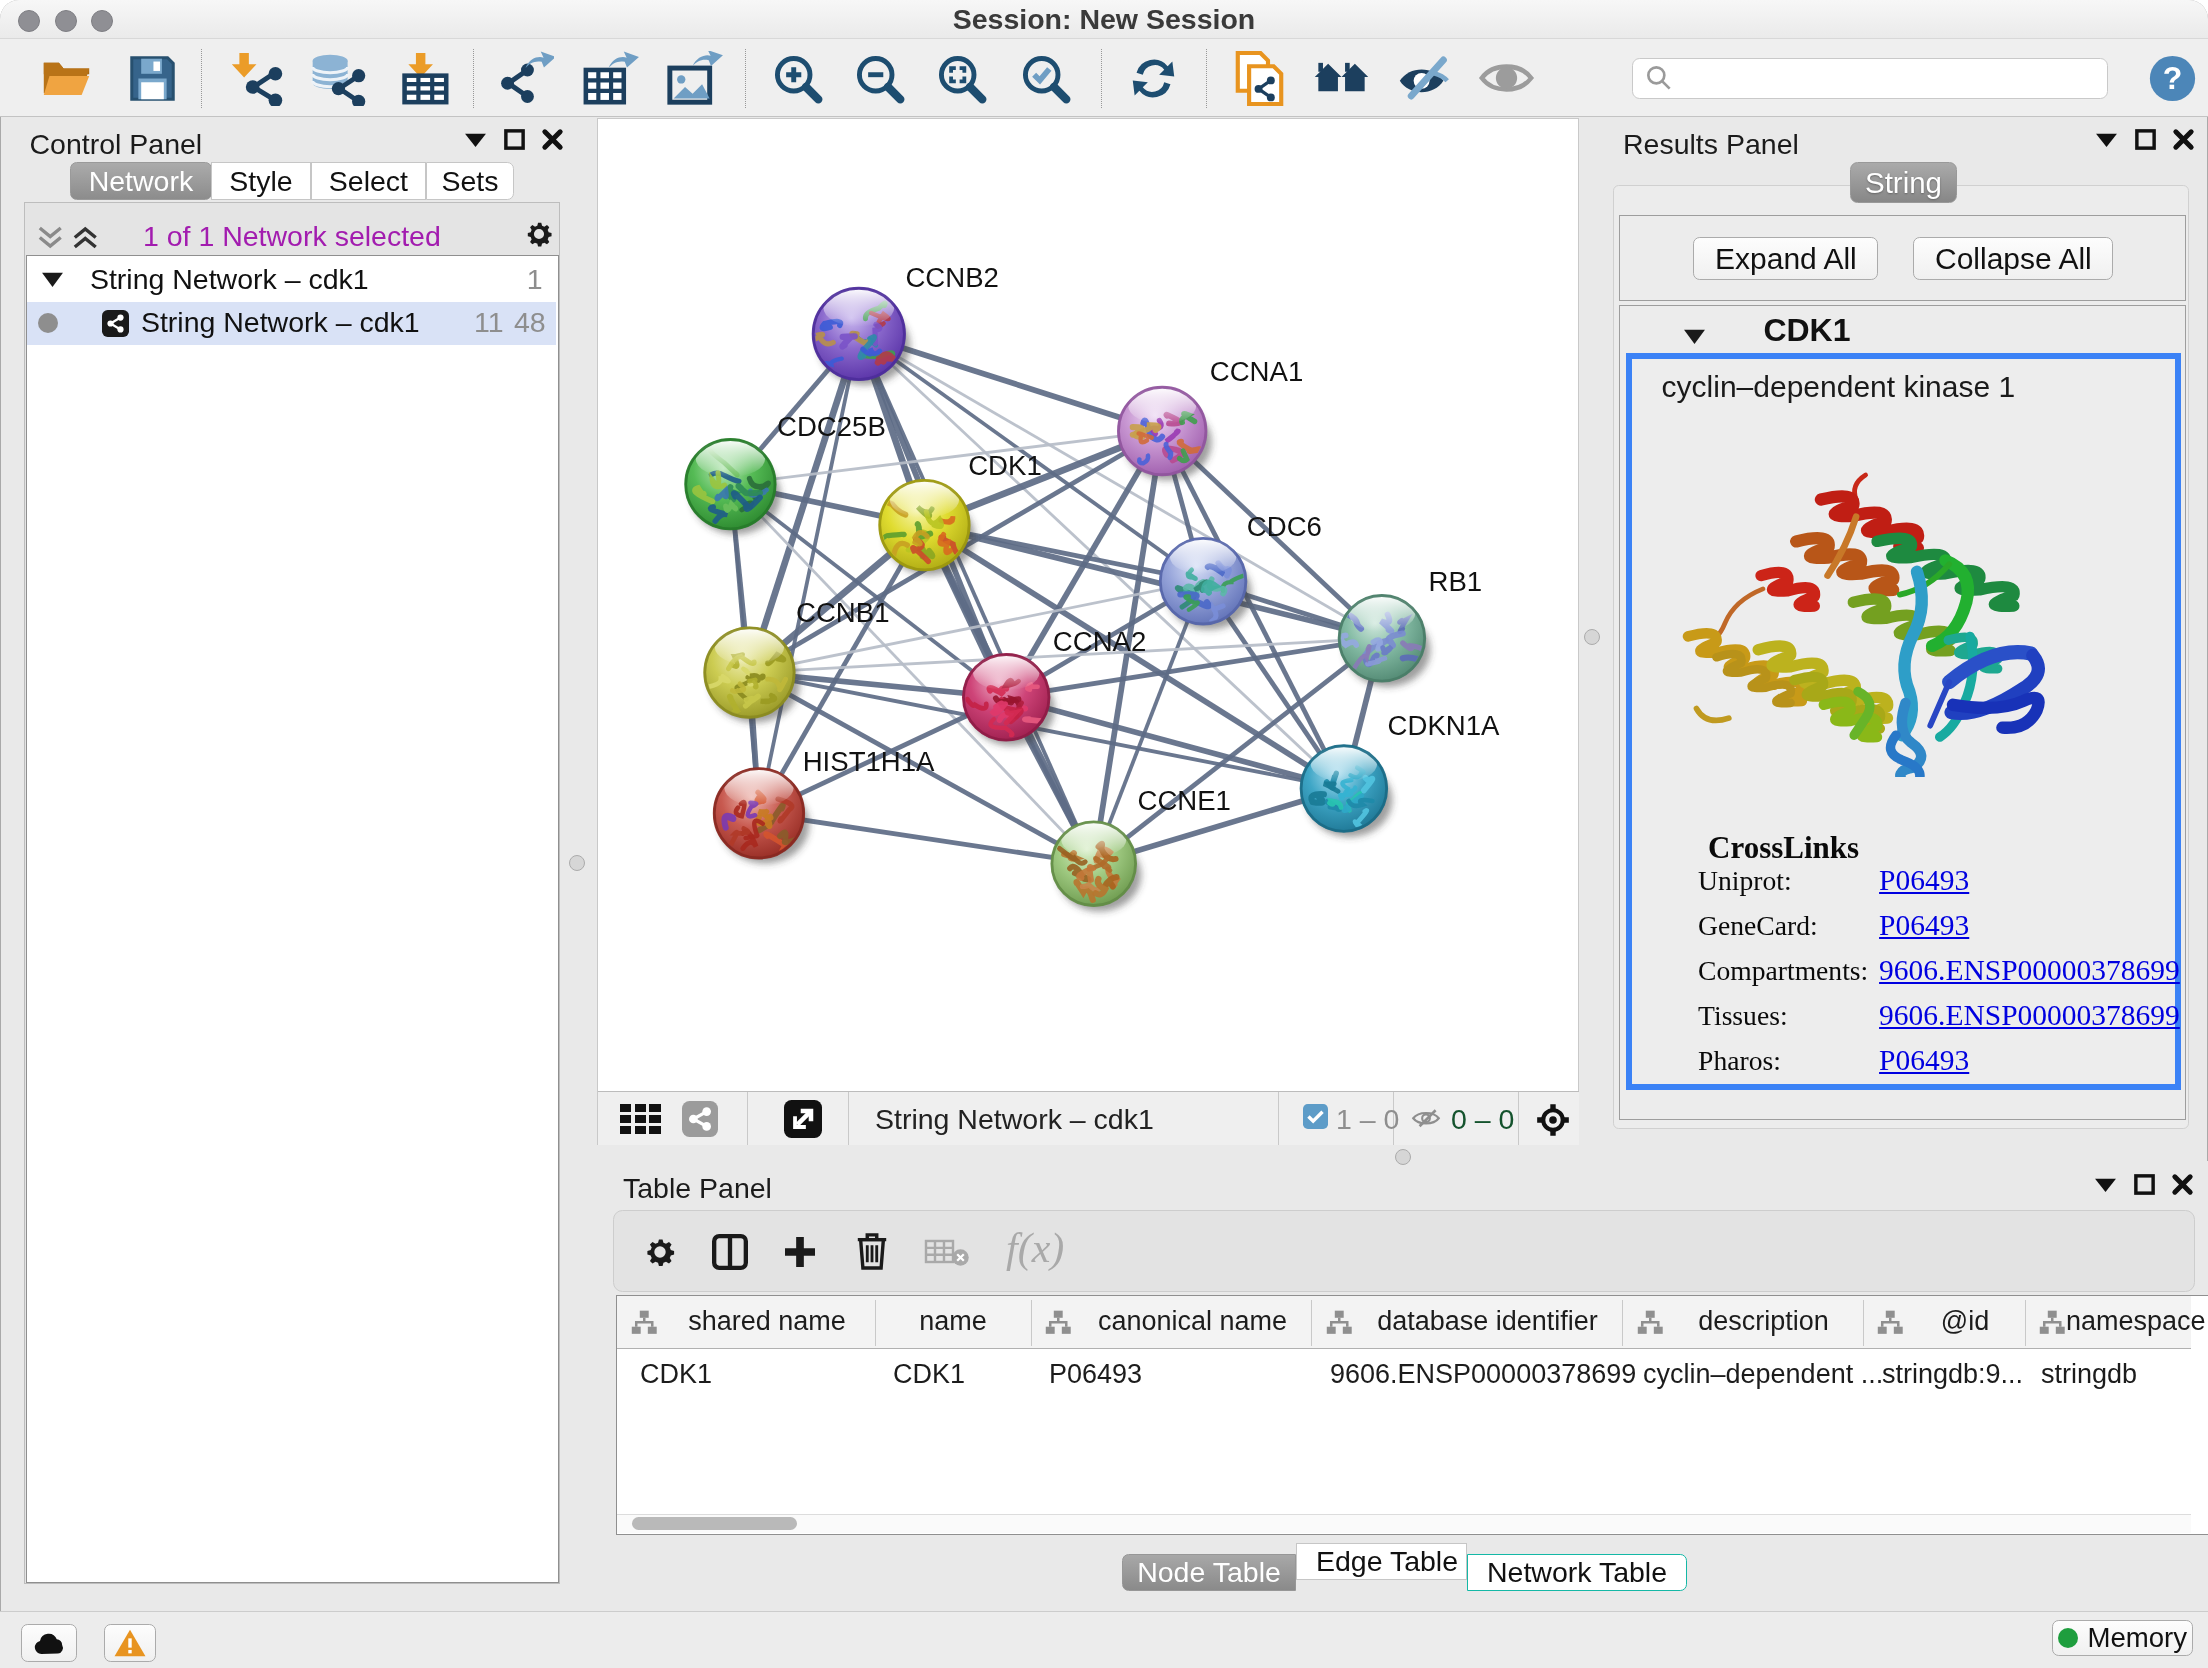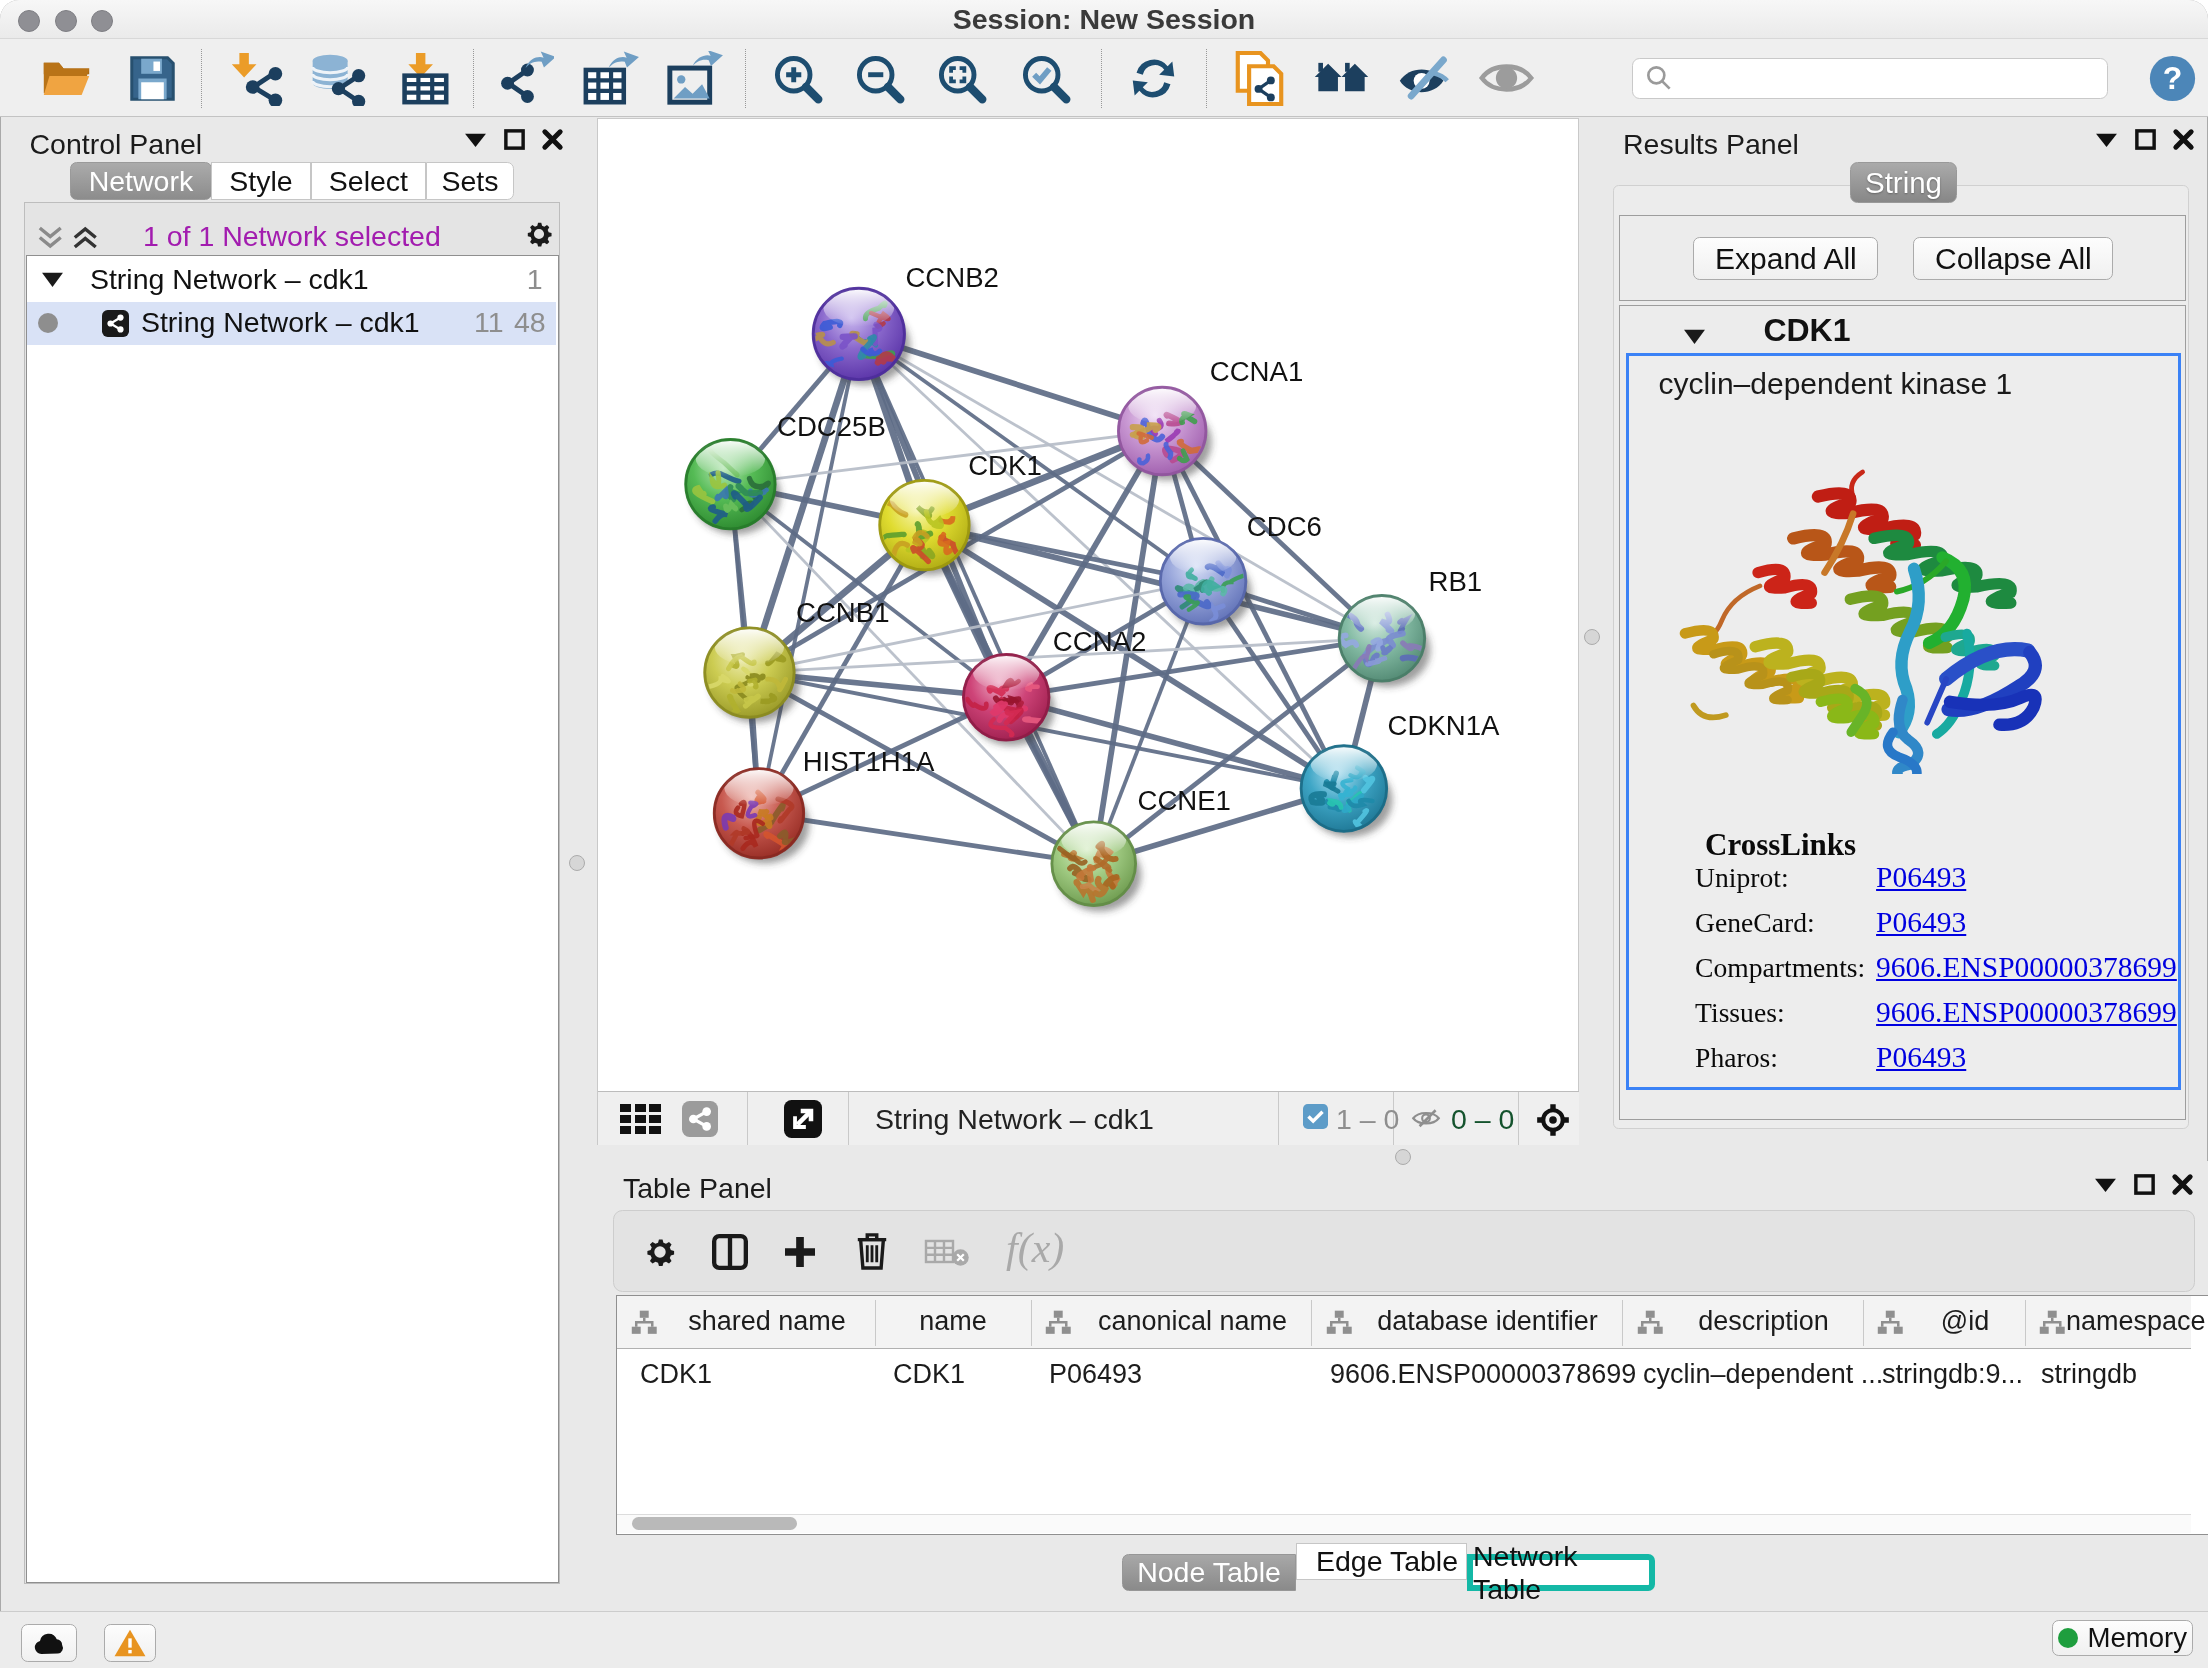--- a/index.html
+++ b/index.html
@@ -749,21 +749,21 @@
     <div class="abs" style="left:5.7px;top:68px;width:576px;height:944px;background:#ececec;border:1px solid #d0d0d0;border-radius:5.7px;box-sizing:border-box;"></div>
     <div class="abs" style="left:12.4px;top:98px;width:567px;height:86px;background:#ececec;border:1.9px solid #9d9d9d;box-sizing:border-box;">
       <div class="sbtn" style="left:73px;top:21px;width:185px;height:43px;font-size:30px;color:#111;">Expand All</div>
       <div class="sbtn" style="left:293px;top:21px;width:200px;height:43px;font-size:30px;color:#111;">Collapse All</div>
     </div>
     <div class="abs" style="left:12.4px;top:188px;width:567px;height:815px;background:#ececec;border:1.9px solid #9d9d9d;box-sizing:border-box;">
       <svg class="abs" style="left:62px;top:21px;" width="25" height="19" viewBox="0 0 13 10">
           <path d="M1 1.5 h11 l-5.5 7.5 z" fill="#1a1a1a"></path>
         </svg>
       <div class="abs" style="left:143px;top:5.7px;font-size:32px;font-weight:bold;color:#111;">CDK1</div>
-      <div class="abs" style="left:5.7px;top:47px;width:555px;height:737px;background:#ededed;border:3px solid #3b82f6;box-sizing:border-box;">
+      <div class="abs" style="left:5.7px;top:47px;width:555px;height:737px;background:#ededed;border:6px solid #3b82f6;box-sizing:border-box;">
         <div class="abs" style="left:29.5px;top:11.4px;font-size:30px;color:#1a1a1a;">cyclin–dependent kinase 1</div>
         <svg class="abs" style="left:36px;top:95px;" width="380" height="323" viewBox="0 0 400 340">
 <g fill="none" stroke-linecap="round" stroke-linejoin="round">
 <path d="M208 22 q-16 10 -10 26" stroke="#c82818" stroke-width="5"></path>
 <path d="M161.0 48 q37 -9 34 6 q-39 13 0 11 q37 -9 34 6 q-39 13 0 11 q37 -9 34 6 q-39 13 0 11" stroke="#c01e14" stroke-width="13"></path>
 <path d="M135.0 92 q37 -9 34 6 q-39 13 0 11 q37 -9 34 6 q-39 13 0 11 q37 -9 34 6 q-39 13 0 11" stroke="#b85618" stroke-width="13"></path>
 <path d="M168 128 q20 -30 30 -62" stroke="#c87828" stroke-width="7"></path>
 <path d="M98.0 128 q31 -9 28 6 q-32 12 0 10 q31 -9 28 6 q-32 12 0 10" stroke="#cc2418" stroke-width="12"></path>
 <path d="M100 142 q-30 12 -40 36 q-8 20 -26 26" stroke="#c06828" stroke-width="5"></path>
 <path d="M21.0 192 q33 -9 30 6 q-34 13 0 11 q33 -9 30 6 q-34 13 0 11 q33 -9 30 6 q-34 13 0 11 q33 -9 30 6 q-34 13 0 11" stroke="#c89a18" stroke-width="11"></path>
@@ -908,21 +908,21 @@
       <div class="abs td" style="left:713px;top:63px;">9606.ENSP00000378699</div>
       <div class="abs td" style="left:1026px;top:63px;">cyclin–dependent ...</div>
       <div class="abs td" style="left:1265px;top:63px;">stringdb:9...</div>
       <div class="abs td" style="left:1424px;top:63px;">stringdb</div>
       <div class="abs" style="left:0;top:218px;width:1574px;height:18px;background:#fafafa;border-top:1px solid #dcdcdc;">
         <div class="abs" style="left:15px;top:1.9px;width:165px;height:13.3px;background:#b9b9b9;border-radius:6.7px;"></div>
       </div>
     </div>
     <div class="abs" style="left:525px;top:393px;width:174px;height:37px;background:linear-gradient(#a8a8a8,#8a8a8a);border:1px solid #979797;border-radius:6.7px 0 0 6.7px;display:flex;align-items:center;justify-content:center;font-size:28.5px;color:#fff;box-sizing:border-box;">Node Table</div>
     <div class="abs" style="left:699px;top:382px;width:171px;height:37px;background:#fff;border:1px solid #c6c6c6;display:flex;align-items:center;justify-content:center;font-size:28.5px;color:#111;box-sizing:border-box;padding-left:11px;">Edge Table</div>
-    <div class="abs" style="left:870px;top:393px;width:188px;height:37px;background:#fff;border:6px solid #14b8a6;border-radius:0 6.7px 6.7px 0;display:flex;align-items:center;justify-content:center;font-size:28.5px;color:#111;box-sizing:border-box;">Network Table</div>
+    <div class="abs" style="left:870px;top:393px;width:220px;height:37px;background:#fff;border:1px solid #14b8a6;border-radius:0 6.7px 6.7px 0;display:flex;align-items:center;justify-content:center;font-size:28.5px;color:#111;box-sizing:border-box;">Network Table</div>
   </div>
 
   <div class="abs" style="left:569px;top:855px;width:14.3px;height:14.3px;border-radius:50%;background:#d6d6d6;border:1px solid #ababab;"></div>
   <div class="abs" style="left:1584px;top:629px;width:14.3px;height:14.3px;border-radius:50%;background:#d6d6d6;border:1px solid #ababab;"></div>
   <div class="abs" style="left:1395px;top:1149px;width:14.3px;height:14.3px;border-radius:50%;background:#d6d6d6;border:1px solid #ababab;"></div>
 
   <div id="statusbar" class="abs" style="left:0;top:1611px;width:2208px;height:57px;background:#ececec;border-top:1px solid #cccccc;">
     <div class="sbtn" style="left:21px;top:12.4px;width:56px;height:38px;">
       <svg width="36" height="27" viewBox="0 0 26 18">
           <path fill="#111" d="M7.5 16.5 a4.7 4.7 0 0 1-1-9.3 A6.3 6.3 0 0 1 18.6 6 a4.1 4.1 0 0 1 3.9 4.1 a4.2 4.2 0 0 1-3 6.2 z"></path>

